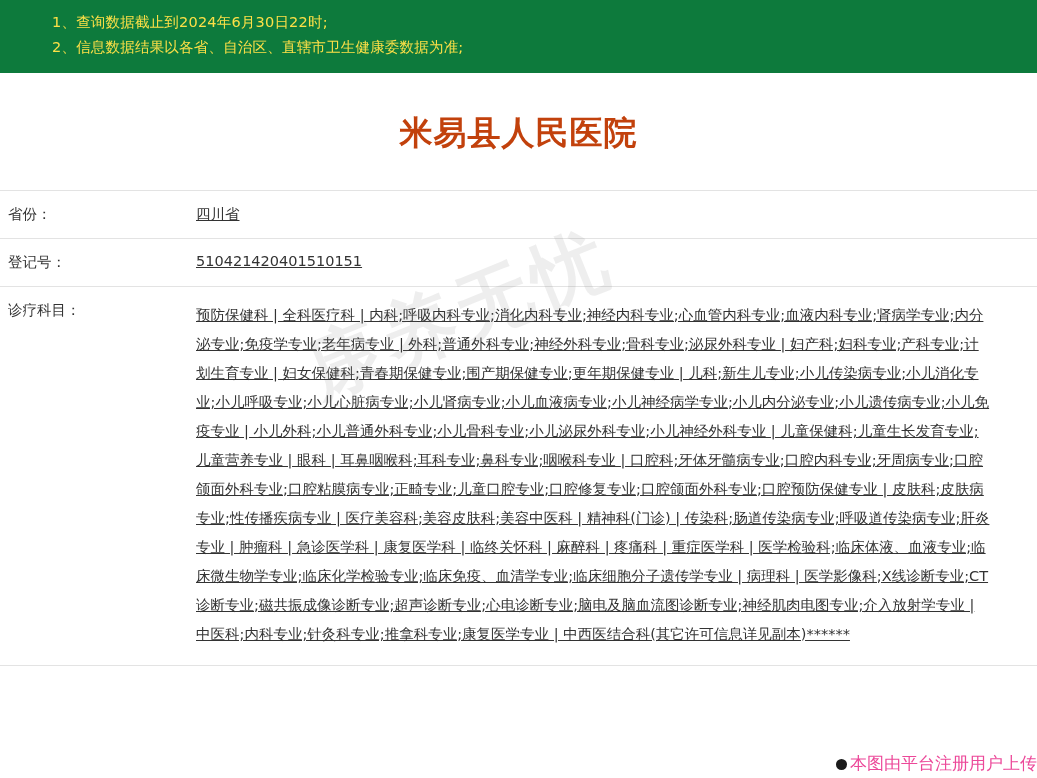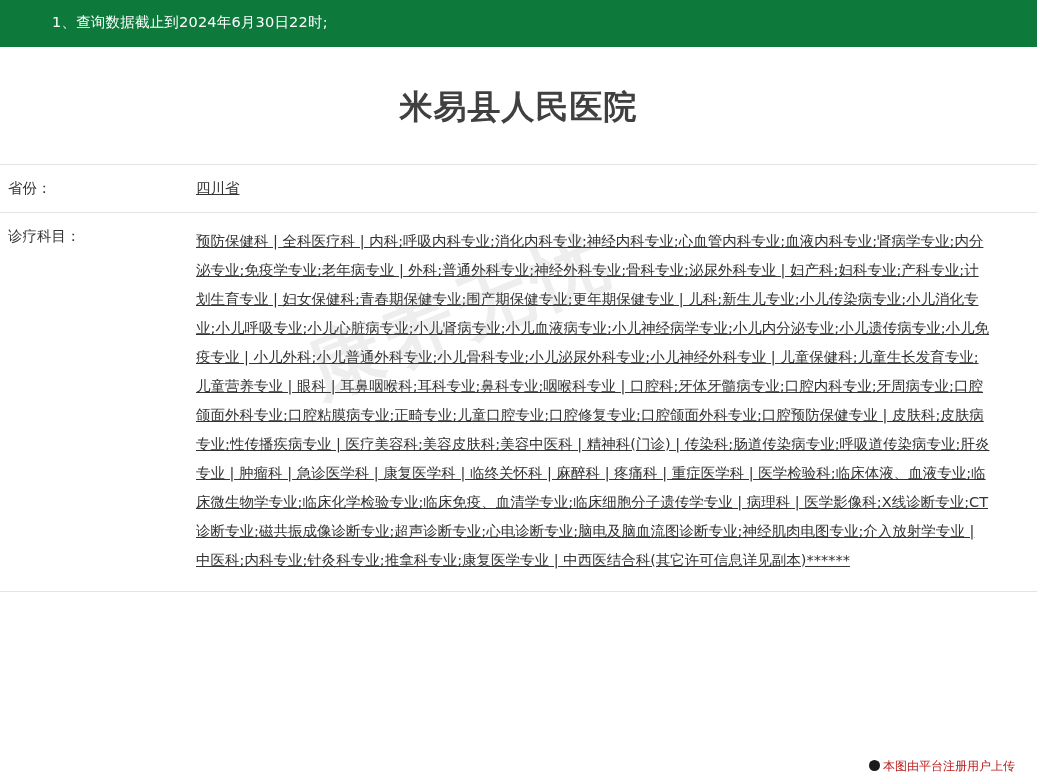--- a/index.html
+++ b/index.html
@@ -12,40 +12,40 @@
   body {
     width: 1037px;
     height: 778px;
     overflow: hidden;
     position: relative;
   }
 
   
   .notice-banner {
     background: #0d7a3c;
-    color: #ffffff;
+    color: #fde047;
     padding: 10px 0 12px 0;
     line-height: 1.75;
   }
   .notice-line {
     font-size: 14.5px;
     padding-left: 52px;
     white-space: nowrap;
     letter-spacing: 0.2px;
   }
 
   
   .title-wrap {
     text-align: center;
     padding: 38px 0 34px 0;
   }
   .hospital-title {
     font-size: 33px;
     font-weight: bold;
-    color: #404040;
+    color: #c2410c;
     letter-spacing: 1px;
   }
 
   
   .info-table {
     width: 1037px;
     border-collapse: collapse;
     table-layout: fixed;
   }
   .info-table tr { border-top: 1px solid #e3e3e3; }
@@ -87,54 +87,59 @@
     font-weight: bold;
     transform: rotate(-22deg);
     pointer-events: none;
     letter-spacing: 6px;
     white-space: nowrap;
   }
 
   
   .upload-credit {
     position: absolute;
-    right: 22px;
+    right: 0;
     bottom: 3px;
-    font-size: 12px;
-    color: #b91c1c;
+    font-size: 17px;
+    color: #ec4899;
     white-space: nowrap;
   }
   .credit-dot {
     display: inline-block;
     width: 11px;
     height: 11px;
     border-radius: 50%;
     background: #1b1b1b;
     margin-right: 3px;
     vertical-align: -1px;
   }
 </style>
 </head>
 <body>
 
 <div class="notice-banner">
   <div class="notice-line">1、查询数据截止到2024年6月30日22时;</div>
+  <div class="notice-line">2、信息数据结果以各省、自治区、直辖市卫生健康委数据为准;</div>
 </div>
 
 <div class="title-wrap">
   <div class="hospital-title">米易县人民医院</div>
 </div>
 
 <div class="watermark">康养无忧</div>
 
 <table class="info-table">
   <tbody>
     <tr>
       <td class="label">省份：</td>
       <td class="value">四川省</td>
+    </tr>
+    <tr>
+      <td class="label">登记号：</td>
+      <td class="value">510421420401510151</td>
     </tr>
     <tr class="dept">
       <td class="label">诊疗科目：</td>
       <td class="value">
         <div class="dept-text">预防保健科 | 全科医疗科 | 内科;呼吸内科专业;消化内科专业;神经内科专业;心血管内科专业;血液内科专业;肾病学专业;内分泌专业;免疫学专业;老年病专业 | 外科;普通外科专业;神经外科专业;骨科专业;泌尿外科专业 | 妇产科;妇科专业;产科专业;计划生育专业 | 妇女保健科;青春期保健专业;围产期保健专业;更年期保健专业 | 儿科;新生儿专业;小儿传染病专业;小儿消化专业;小儿呼吸专业;小儿心脏病专业;小儿肾病专业;小儿血液病专业;小儿神经病学专业;小儿内分泌专业;小儿遗传病专业;小儿免疫专业 | 小儿外科;小儿普通外科专业;小儿骨科专业;小儿泌尿外科专业;小儿神经外科专业 | 儿童保健科;儿童生长发育专业;儿童营养专业 | 眼科 | 耳鼻咽喉科;耳科专业;鼻科专业;咽喉科专业 | 口腔科;牙体牙髓病专业;口腔内科专业;牙周病专业;口腔颌面外科专业;口腔粘膜病专业;正畸专业;儿童口腔专业;口腔修复专业;口腔颌面外科专业;口腔预防保健专业 | 皮肤科;皮肤病专业;性传播疾病专业 | 医疗美容科;美容皮肤科;美容中医科 | 精神科(门诊) | 传染科;肠道传染病专业;呼吸道传染病专业;肝炎专业 | 肿瘤科 | 急诊医学科 | 康复医学科 | 临终关怀科 | 麻醉科 | 疼痛科 | 重症医学科 | 医学检验科;临床体液、血液专业;临床微生物学专业;临床化学检验专业;临床免疫、血清学专业;临床细胞分子遗传学专业 | 病理科 | 医学影像科;X线诊断专业;CT诊断专业;磁共振成像诊断专业;超声诊断专业;心电诊断专业;脑电及脑血流图诊断专业;神经肌肉电图专业;介入放射学专业 | 中医科;内科专业;针灸科专业;推拿科专业;康复医学专业 | 中西医结合科(其它许可信息详见副本)******</div>
       </td>
     </tr>
   </tbody>
 </table>
 

